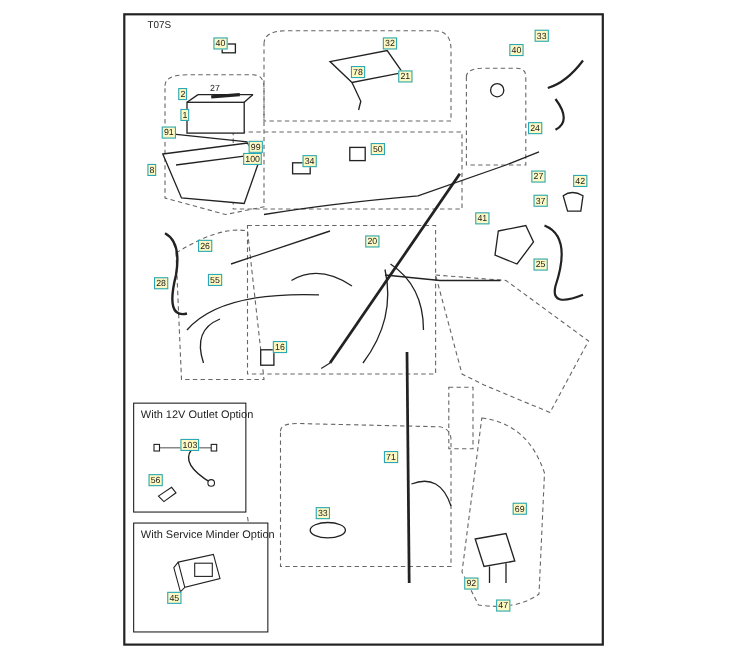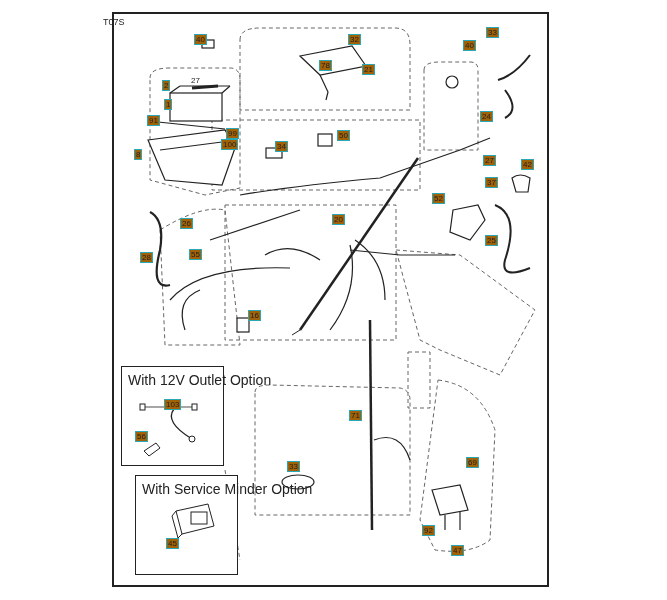--- a/index.html
+++ b/index.html
@@ -1,23 +1,23 @@
 <!DOCTYPE html>
 <html><head>
 <meta charset="utf-8">
 <style>
   html, body { margin:0; padding:0; background:#ffffff; }
   body { width:667px; height:600px; position:relative; overflow:hidden; font-family:"Liberation Sans", sans-serif; }
   #frame { position:absolute; left:112px; top:12px; width:437px; height:575px; border:2px solid #222; box-sizing:border-box; background:#fff; }
-  #diagram-code { position:absolute; left:103px; top:17px; font-size:9px; color:#222; }
+  #diagram-code { position:absolute; left:134px; top:17px; font-size:9px; color:#222; }
   svg#art { position:absolute; left:0; top:0; width:667px; height:600px; }
-  .callout { position:absolute; font-size:8px; line-height:9px; padding:0 1px; color:#222; background:#a16207; border:1px solid #2aa8b8; white-space:nowrap; }
+  .callout { position:absolute; font-size:8px; line-height:9px; padding:0 1px; color:#222; background:#fef9c3; border:1px solid #2aa8b8; white-space:nowrap; }
   .callout.plain { background:transparent; border:none; }
   .inset { position:absolute; border:1.5px solid #222; background:#fff; box-sizing:border-box; }
-  .inset-title { position:absolute; left:6px; top:5px; font-size:14px; color:#222; white-space:nowrap; }
+  .inset-title { position:absolute; left:6px; top:5px; font-size:10px; color:#222; white-space:nowrap; }
 </style>
 </head>
 <body>
 
 <div id="frame"></div>
 <div id="diagram-code">T07S</div>
 
 <svg id="art" viewBox="0 0 667 600">
   <g fill="none" stroke="#666" stroke-width="1" stroke-dasharray="4,3">
     <path d="M240,40 Q240,28 260,28 L395,28 Q410,28 410,45 L410,110 L240,110 Z"></path>
@@ -101,21 +101,21 @@
 <div class="callout" style="left:348px;top:34px">32</div>
 <div class="callout" style="left:319px;top:60px">78</div>
 <div class="callout" style="left:362px;top:64px">21</div>
 <div class="callout" style="left:463px;top:40px">40</div>
 <div class="callout" style="left:486px;top:27px">33</div>
 <div class="callout" style="left:480px;top:111px">24</div>
 <div class="callout" style="left:275px;top:141px">34</div>
 <div class="callout" style="left:337px;top:130px">50</div>
 <div class="callout" style="left:483px;top:155px">27</div>
 <div class="callout" style="left:521px;top:159px">42</div>
-<div class="callout" style="left:432px;top:193px">52</div>
+<div class="callout" style="left:432px;top:193px">41</div>
 <div class="callout" style="left:485px;top:177px">37</div>
 <div class="callout" style="left:485px;top:235px">25</div>
 <div class="callout" style="left:180px;top:218px">26</div>
 <div class="callout" style="left:332px;top:214px">20</div>
 <div class="callout" style="left:140px;top:252px">28</div>
 <div class="callout" style="left:189px;top:249px">55</div>
 <div class="callout" style="left:248px;top:310px">16</div>
 <div class="callout" style="left:349px;top:410px">71</div>
 <div class="callout" style="left:287px;top:461px">33</div>
 <div class="callout" style="left:466px;top:457px">69</div>
@@ -131,21 +131,21 @@
       <rect x="70" y="37" width="5" height="6" fill="#fff"></rect>
       <path d="M52,42 Q42,55 70,72" stroke-width="1.3"></path>
       <circle cx="70" cy="72" r="3" fill="#fff"></circle>
       <path d="M22,84 L34,76 L38,81 L27,89 Z" fill="#fff"></path>
     </g>
   </svg>
   <div class="callout" style="left:42px;top:32px">103</div>
   <div class="callout" style="left:13px;top:64px">56</div>
 </div>
 
-<div class="inset" style="left:135px;top:475px;width:103px;height:100px">
+<div class="inset" style="left:121px;top:475px;width:123px;height:100px">
   <div class="inset-title">With Service Minder Option</div>
   <svg style="position:absolute;left:0;top:0" width="103" height="100">
     <g fill="none" stroke="#222" stroke-width="1">
       <path d="M40,35 L72,28 L78,50 L46,58 Z" fill="#fff"></path>
       <rect x="55" y="36" width="16" height="12" fill="#fff"></rect>
       <path d="M40,35 L36,40 L42,62 L46,58"></path>
     </g>
   </svg>
   <div class="callout" style="left:30px;top:62px">45</div>
 </div>

